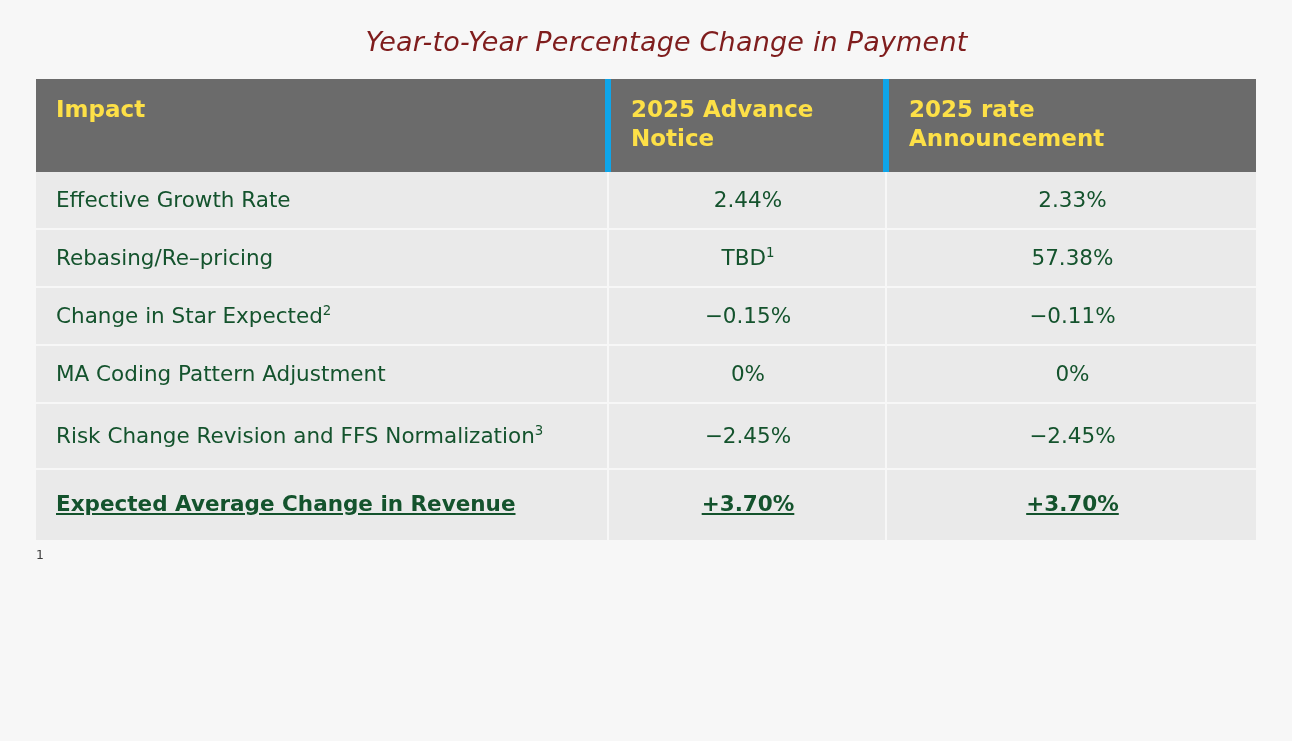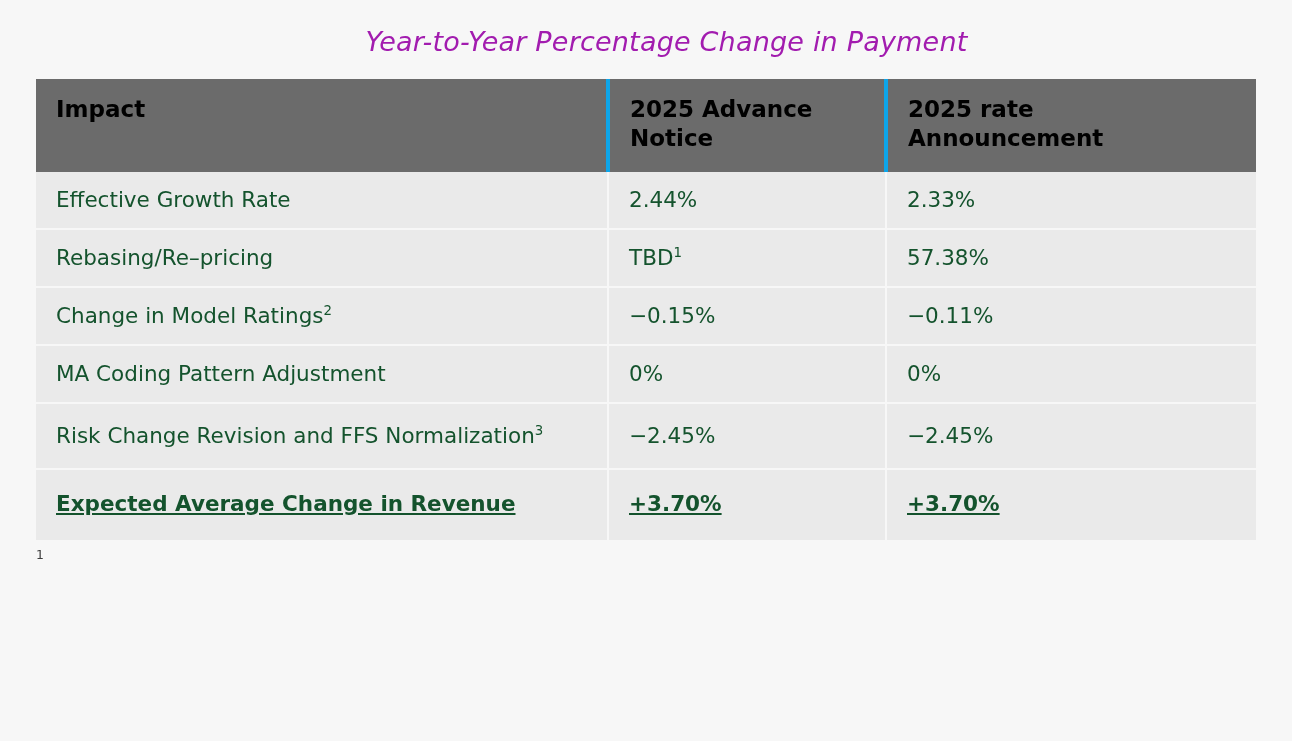--- a/index.html
+++ b/index.html
@@ -17,21 +17,21 @@
   .page {
     position: relative;
     width: 1292px;
     height: 741px;
     box-sizing: border-box;
   }
   .title {
     text-align: center;
     font-style: italic;
     font-size: 27px;
-    color: #a21caf;
+    color: #7f1d1d;
     letter-spacing: 0.2px;
     padding-top: 26px;
     padding-bottom: 22px;
     font-family: "DejaVu Sans", sans-serif;
     margin-left: 41px;
   }
   .table-wrap {
     margin: 0 36px;
     width: 1220px;
   }
@@ -39,31 +39,31 @@
     border-collapse: collapse;
     width: 1220px;
     table-layout: fixed;
   }
   table.rate-table col.c0 { width: 572px; }
   table.rate-table col.c1 { width: 278px; }
   table.rate-table col.c2 { width: 370px; }
 
   thead th {
     background: #6b6b6b;
-    color: #000000;
+    color: #fde047;
     text-align: left;
     font-weight: bold;
     font-size: 23px;
     line-height: 1.28;
     padding: 16px 24px 18px 20px;
     vertical-align: top;
     border: none;
   }
   thead th.sep {
-    border-left: 4px solid #0ea5e9;
+    border-left: 6px solid #0ea5e9;
   }
   tbody td {
     background: #eaeaea;
     font-size: 21.5px;
     color: #14532d;
     padding: 14px 18px 14px 20px;
     vertical-align: middle;
     border-bottom: 2px solid #f7f7f7;
     line-height: 1.3;
   }
@@ -89,21 +89,21 @@
   .footnote-area {
     margin: 8px 36px 0 36px;
     font-size: 20px;
     color: #3d3d3d;
     height: 24px;
     overflow: hidden;
   }
   .footnote-area .fn {
     display: inline-block;
   }
-  .cellnum { white-space: nowrap; }
+  .cellnum { white-space: nowrap; text-align: center; }
 </style>
 </head>
 <body>
 
 <div class="page">
 
   <div class="title">Year-to-Year Percentage Change in Payment</div>
 
   <div class="table-wrap">
     <table class="rate-table">
@@ -135,21 +135,21 @@
           <td class="sep cellnum">2.33%</td>
         </tr>
 
         <tr>
           <td><span>Rebasing/Re–pricing</span></td>
           <td class="sep cellnum"><span>TBD</span><sup>1</sup></td>
           <td class="sep cellnum">57.38%</td>
         </tr>
 
         <tr>
-          <td><span>Change in Model Ratings</span><sup>2</sup></td>
+          <td><span>Change in Star Expected</span><sup>2</sup></td>
           <td class="sep cellnum">−0.15%</td>
           <td class="sep cellnum">−0.11%</td>
         </tr>
 
         <tr>
           <td><span>MA Coding Pattern Adjustment</span></td>
           <td class="sep cellnum">0%</td>
           <td class="sep cellnum">0%</td>
         </tr>
 

